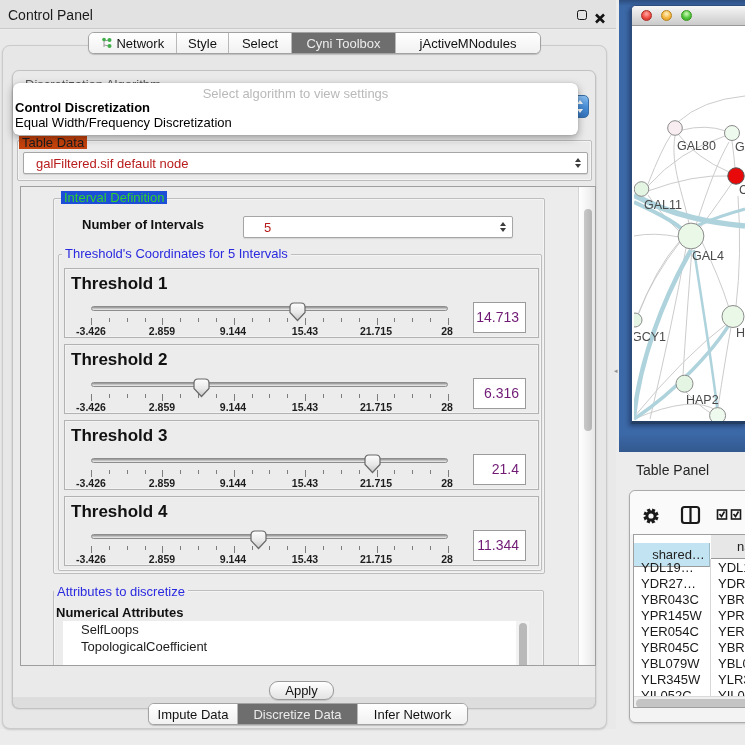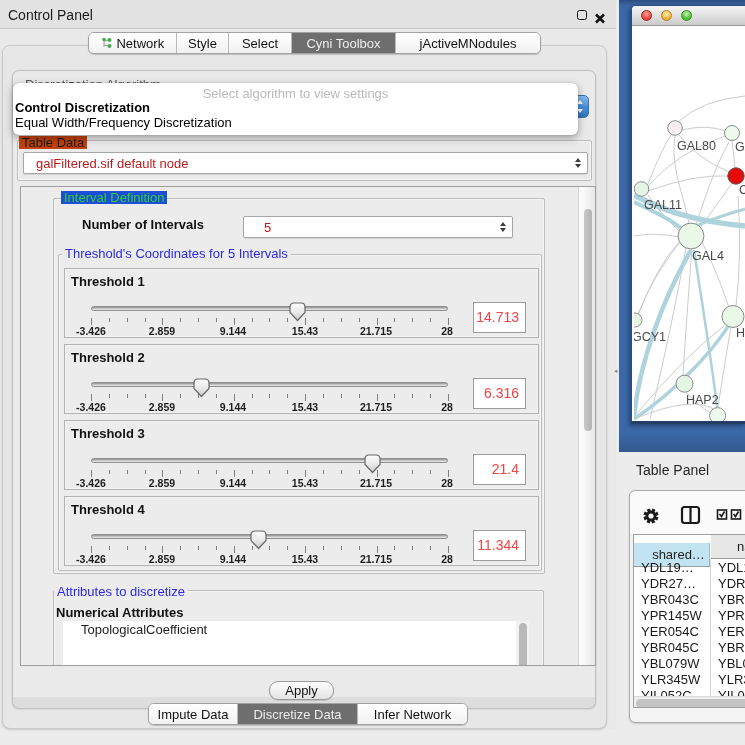--- a/index.html
+++ b/index.html
@@ -51,29 +51,29 @@
 
 #ivgrp { left:32px; top:11px; width:492px; height:376px; }
 #ivlabel { left:32px; top:4px; color:#2fd12f; background:#1d4ed8;margin-left:8px; }
 #numlabel { position:absolute; left:61px; top:30px; font-size:13px; font-weight:bold; color:#111;text-align:right; }
 #numcombo { left:222px; top:29px; width:270px; height:22px; line-height:21px; padding-left:20px; }
 #thgrp { left:37px; top:67px; width:484px; height:317px; }
 #thlabel { left:41px; top:60px; color:#2a2ae0; background:#ececec; }
 
 
 .tbox { position:absolute; left:43px; width:475px; height:70px; border:1px solid #b2b2b2; background:#ececec; box-shadow:inset 0 0 0 1px #f2f2f2; }
-.tbox .tl { position:absolute; left:6px; top:5px; font-size:13px; font-weight:bold; color:#111; }
+.tbox .tl { position:absolute; left:6px; top:5px; font-size:17px; font-weight:bold; color:#111; }
 .track { position:absolute; left:26px; top:37px; width:357px; height:5px; border:1px solid #8d8d8d; border-radius:4px; background:linear-gradient(#8f8f8f,#d2d2d2 65%,#efefef); }
 .ticksminor { position:absolute; left:26px; top:49px; width:358px; height:4px;
   background:repeating-linear-gradient(90deg,#7d7d7d 0,#7d7d7d 1px,transparent 1px,transparent 17.85px); }
 .ticksmajor { position:absolute; left:26px; top:49px; width:358px; height:7px;
   background:repeating-linear-gradient(90deg,#7d7d7d 0,#7d7d7d 1px,transparent 1px,transparent 71.4px); }
 .tlab { position:absolute; top:56px; font-size:10.5px; font-weight:bold; color:#1d1d1d; transform:translateX(-50%); white-space:nowrap; }
 .thumb { position:absolute; top:33px; }
-.vbox { position:absolute; left:408px; top:33px; width:53px; height:31px; background:#fff; border:1px solid #9b9b9b; font-size:14px; color:#ef4444; line-height:29px; text-align:right; padding-right:6px; }
+.vbox { position:absolute; left:408px; top:33px; width:53px; height:31px; background:#fff; border:1px solid #9b9b9b; font-size:14px; color:#701a75; line-height:29px; text-align:right; padding-right:6px; }
 
 
 #atgrp { left:32px; top:403px; width:491px; height:120px; }
 #atlabel { left:33px; top:398px; color:#2a2ae0; background:#ececec; }
 #numattr { position:absolute; left:35px; top:418px; font-size:13px; font-weight:bold; color:#111; }
 #attrlist { position:absolute; left:42px; top:434px; width:453px; height:46px; background:#ffffff; font-size:13px; color:#1c1c1c; }
 #attrlist div { padding-left:18px; height:17px; line-height:17px; }
 #attrsb { position:absolute; left:495px; top:434px; width:13px; height:46px; background:#f2f2f2; }
 #attrsb .th { position:absolute; left:2.5px; top:2px; width:8px; height:60px; background:#b9b9b9; border-radius:4px; }
 
@@ -247,20 +247,21 @@
     <svg class="thumb" style="left:185px" width="17" height="21">
         <path d="M1,5 Q1,1 5,1 L12,1 Q16,1 16,5 L16,10.5 L8.5,18.5 L1,10.5 Z" fill="url(#tg)" stroke="#686868" stroke-width="1.2"></path>
       </svg>
     <div class="vbox">11.344</div>
   </div>
 
   <div class="grp" id="atgrp"></div>
   <span class="grplabel" id="atlabel">Attributes to discretize</span>
   <span id="numattr">Numerical Attributes</span>
   <div id="attrlist">
+    <div>SelfLoops</div>
     <div>TopologicalCoefficient</div>
   </div>
   <div id="attrsb">
       <div class="th"></div>
     </div>
   <div id="vsb">
       <div class="th"></div>
     </div>
 </div>
 

